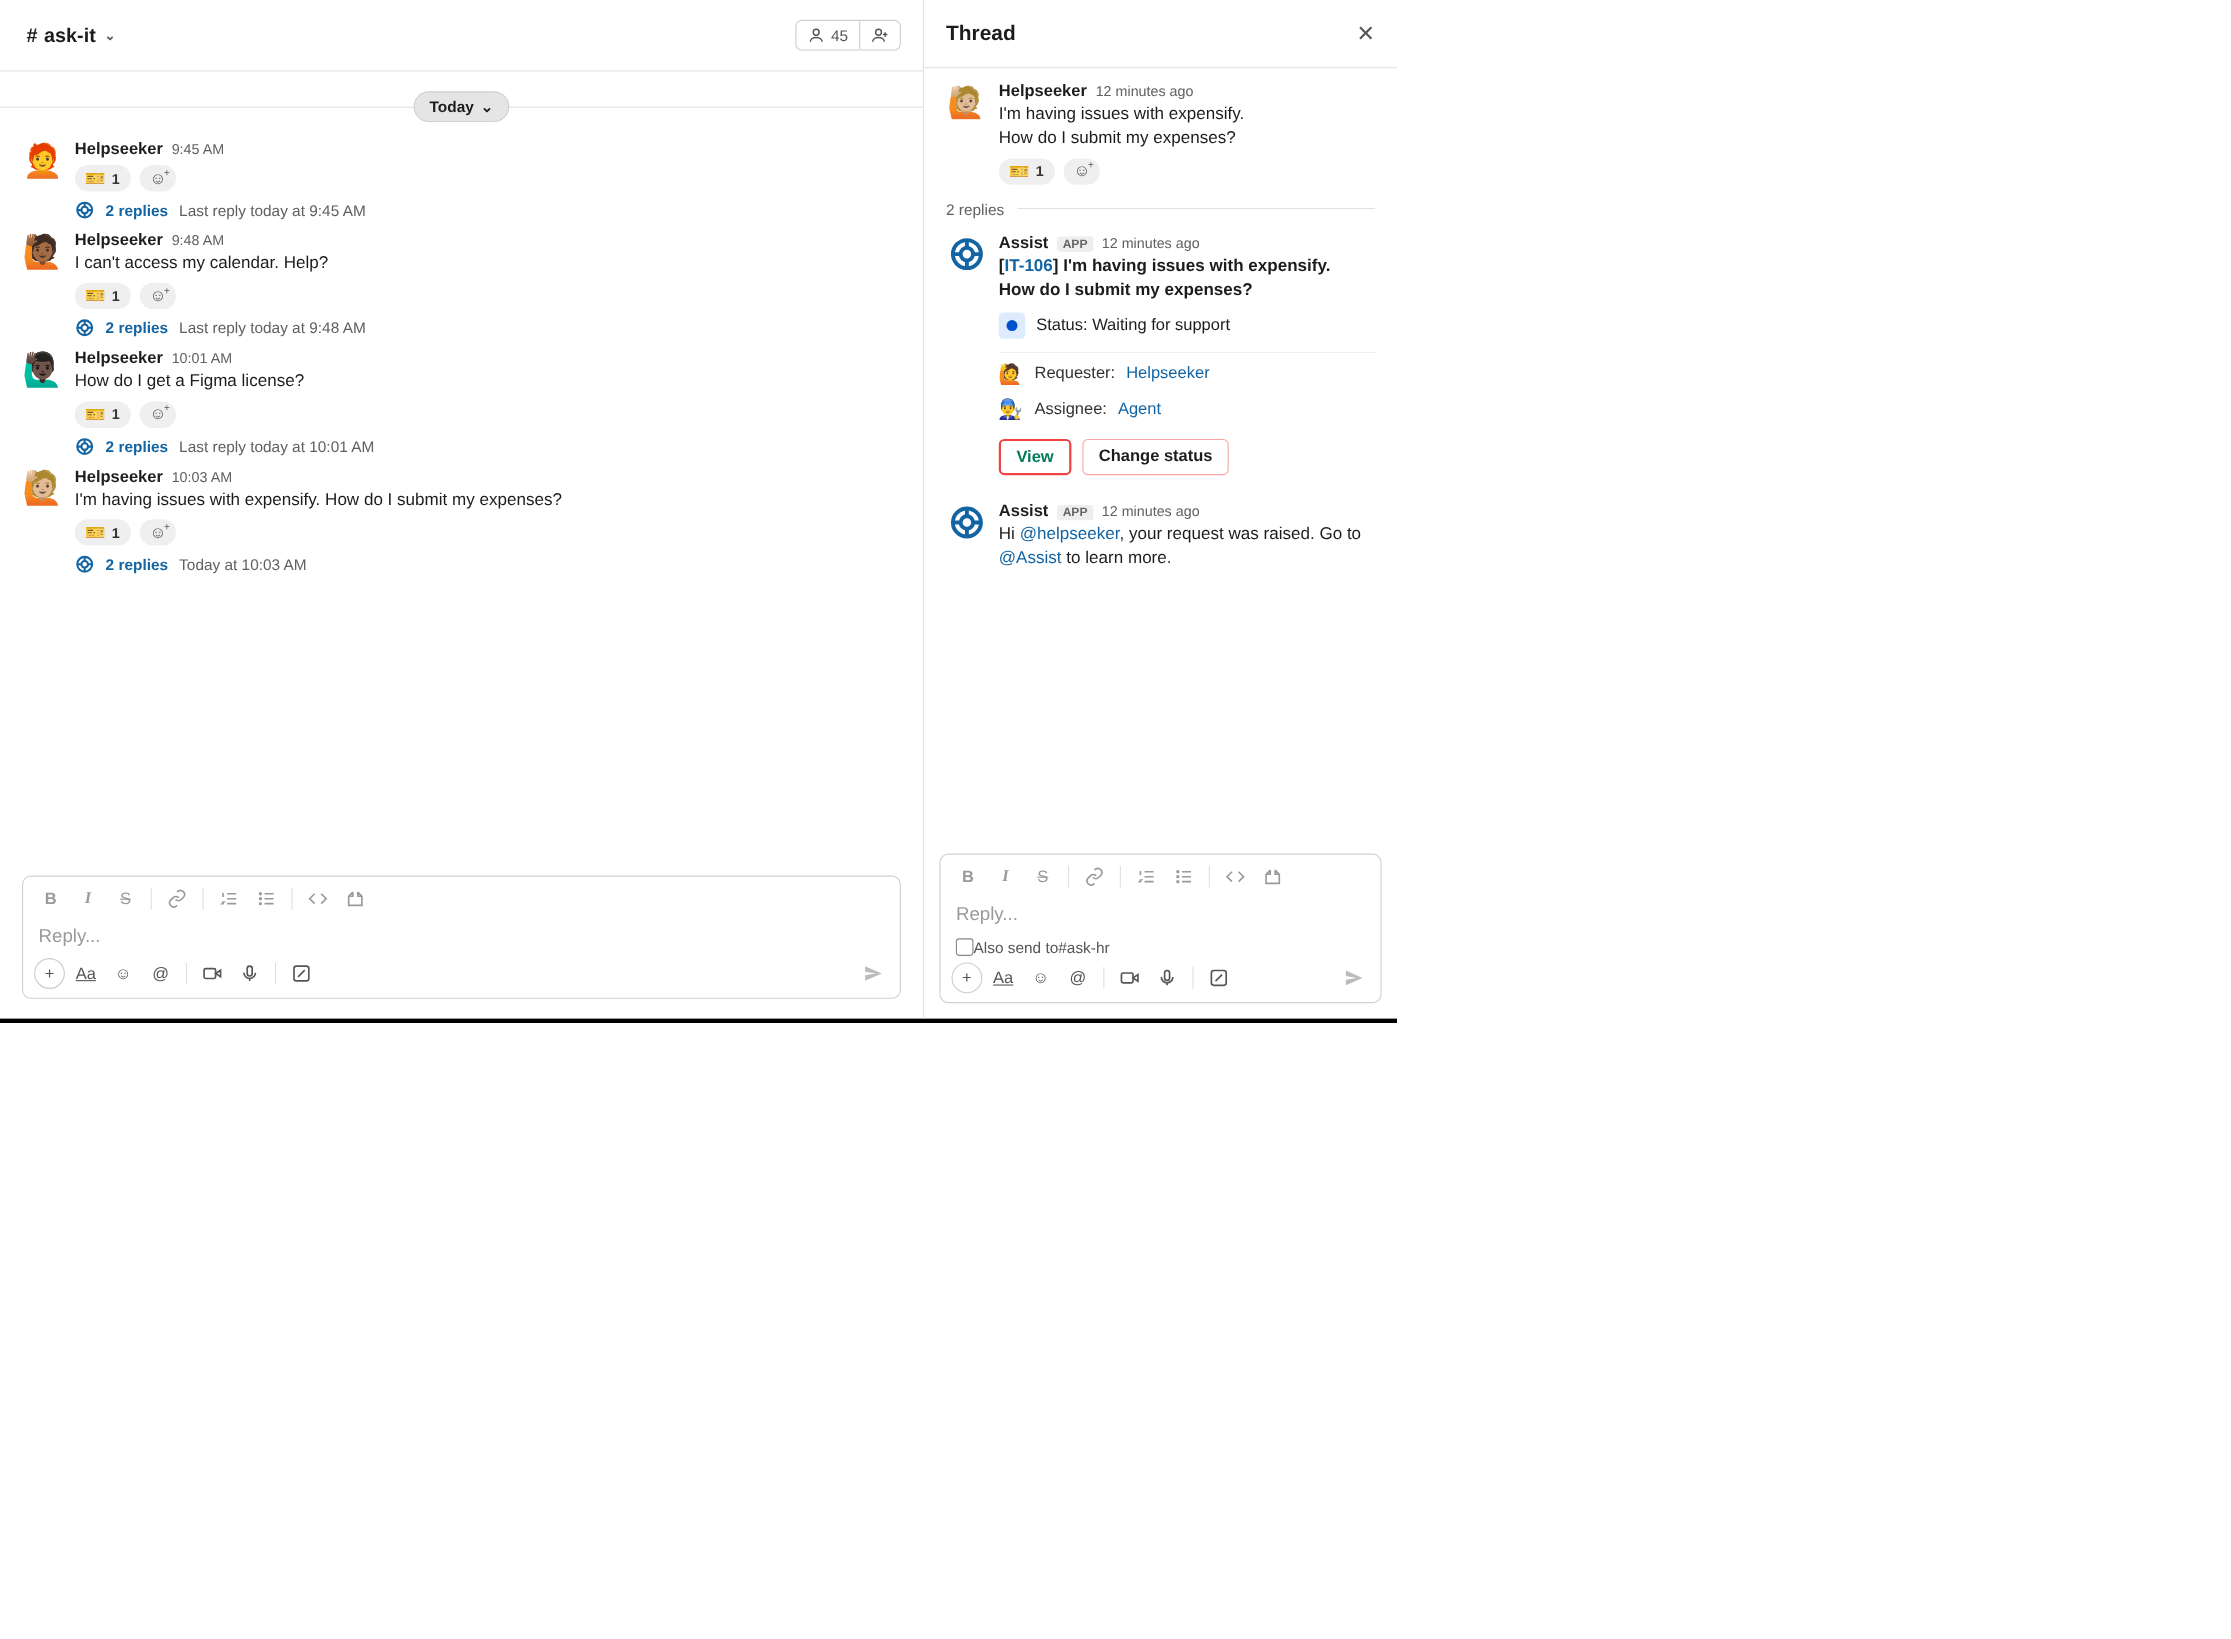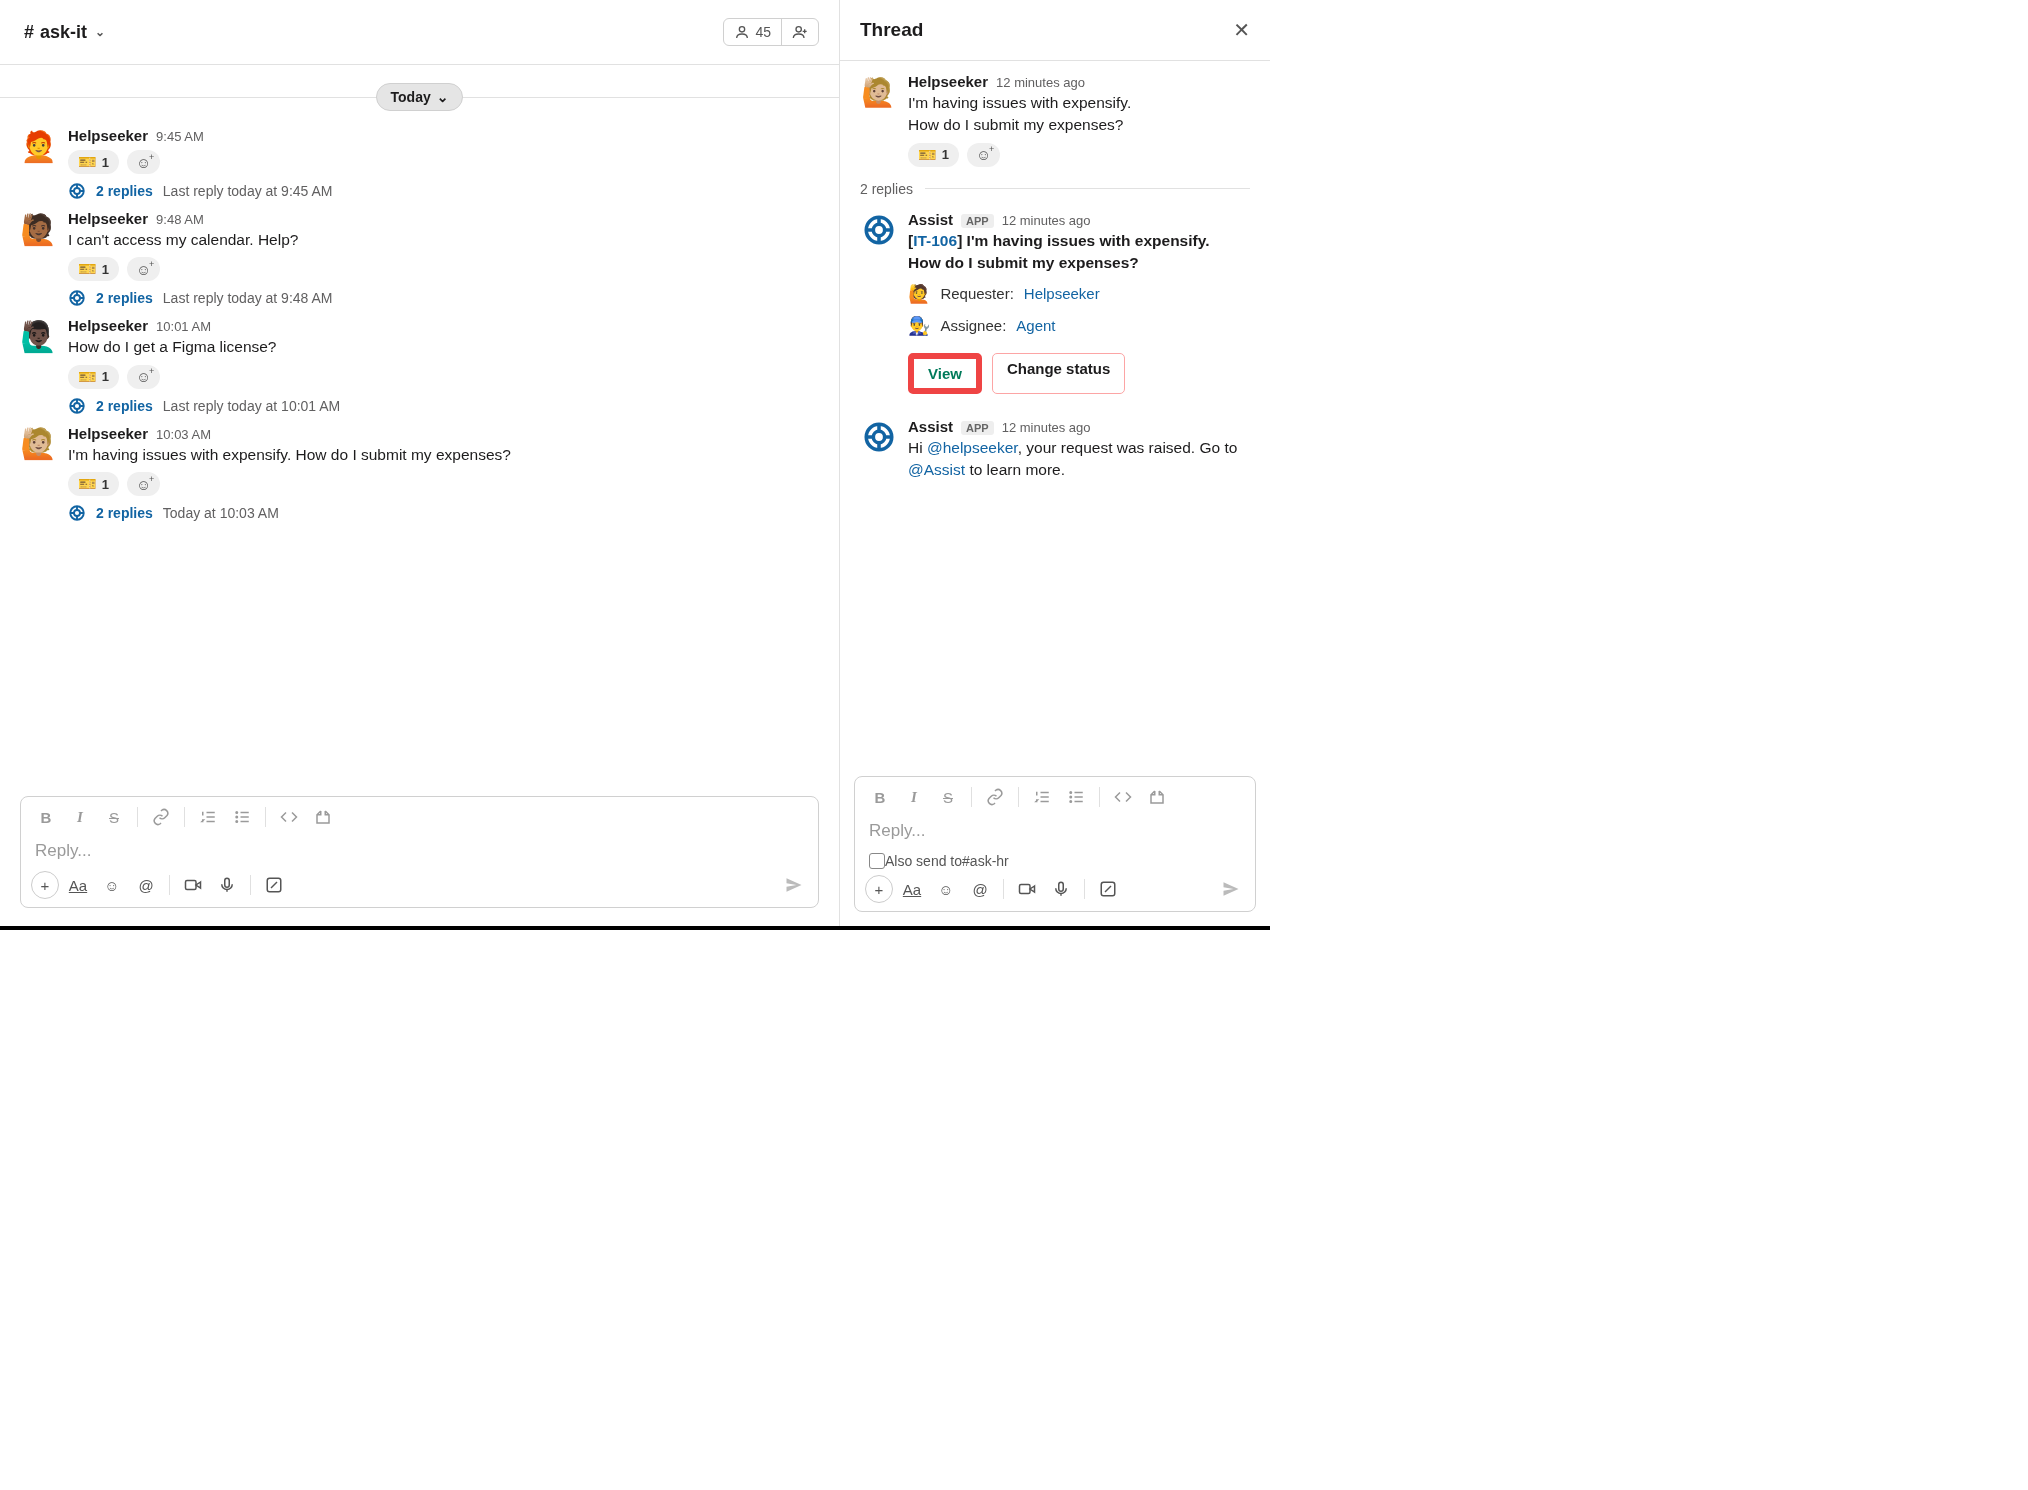--- a/index.html
+++ b/index.html
@@ -66,21 +66,21 @@
   .bracket{ font-weight:900; }
   .status-row{ display:flex; align-items:center; gap:10px; padding:8px 0 12px; border-bottom:1px solid #eee; }
   .status-ico{ width:24px; height:24px; border-radius:4px; background:#deebff; display:flex; align-items:center; justify-content:center; }
   .status-ico .dot{ width:10px; height:10px; border-radius:50%; background:#0052cc; }
   .kv-row{ display:flex; align-items:center; gap:10px; padding: 8px 0 2px; }
   .kv-row .emo{ font-size:18px; }
   .kv-label{ color:#333; }
   .kv-link{ color: var(--blue); }
   .btn-row{ display:flex; gap:10px; margin-top:14px; }
   .btn{ border:1px solid #fca5a5; border-radius:5px; padding:6px 14px; font-size:15px; font-weight:700; cursor:pointer; background:#fff; }
-  .btn.view{ color: var(--green); border-color:#bcd; border:6px solid #ef4444; }
+  .btn.view{ color: var(--green); border-color:#bcd; border:2px solid #ef4444; }
 
   .side-composer{ border:1px solid #d0d0d0; border-radius:8px; margin:10px 14px 14px; }
   .also-row{ display:flex; align-items:center; padding: 2px 14px 6px; color:#555; font-size:14px; }
   .chk{ width:16px; height:16px; border:1.5px solid #888; border-radius:3px; }
 
   svg { display:block; }
   .icon-emoji{ font-size:15px; }
   .face-icon{ font-size:15px; position:relative; }
   .plus-sup{ position:absolute; top:-2px; right:-3px; font-size:9px; }
   .ticket-emoji::before{ content:"🎫"; }
@@ -378,20 +378,26 @@
         <div class="msg-body">
           <div class="msg-head">
             <span class="author">Assist</span>
             <span class="app-badge">APP</span>
             <span class="ts">12 minutes ago</span>
           </div>
           <div class="msg-text" style="font-weight:700">
             <span class="bracket">[</span><span class="ticket-num">IT-106</span><span class="bracket">]</span>
             <span>I'm having issues with expensify.</span><br><span>How do I submit my expenses?</span>
           </div>
+          <div class="status-row">
+            <div class="status-ico">
+                <div class="dot"></div>
+              </div>
+            <span>Status: Waiting for support</span>
+          </div>
           <div class="kv-row">
             <span class="emo">🙋</span>
             <span class="kv-label">Requester:</span>
             <span class="kv-link">Helpseeker</span>
           </div>
           <div class="kv-row">
             <span class="emo">👨‍🔧</span>
             <span class="kv-label">Assignee:</span>
             <span class="kv-link">Agent</span>
           </div>

